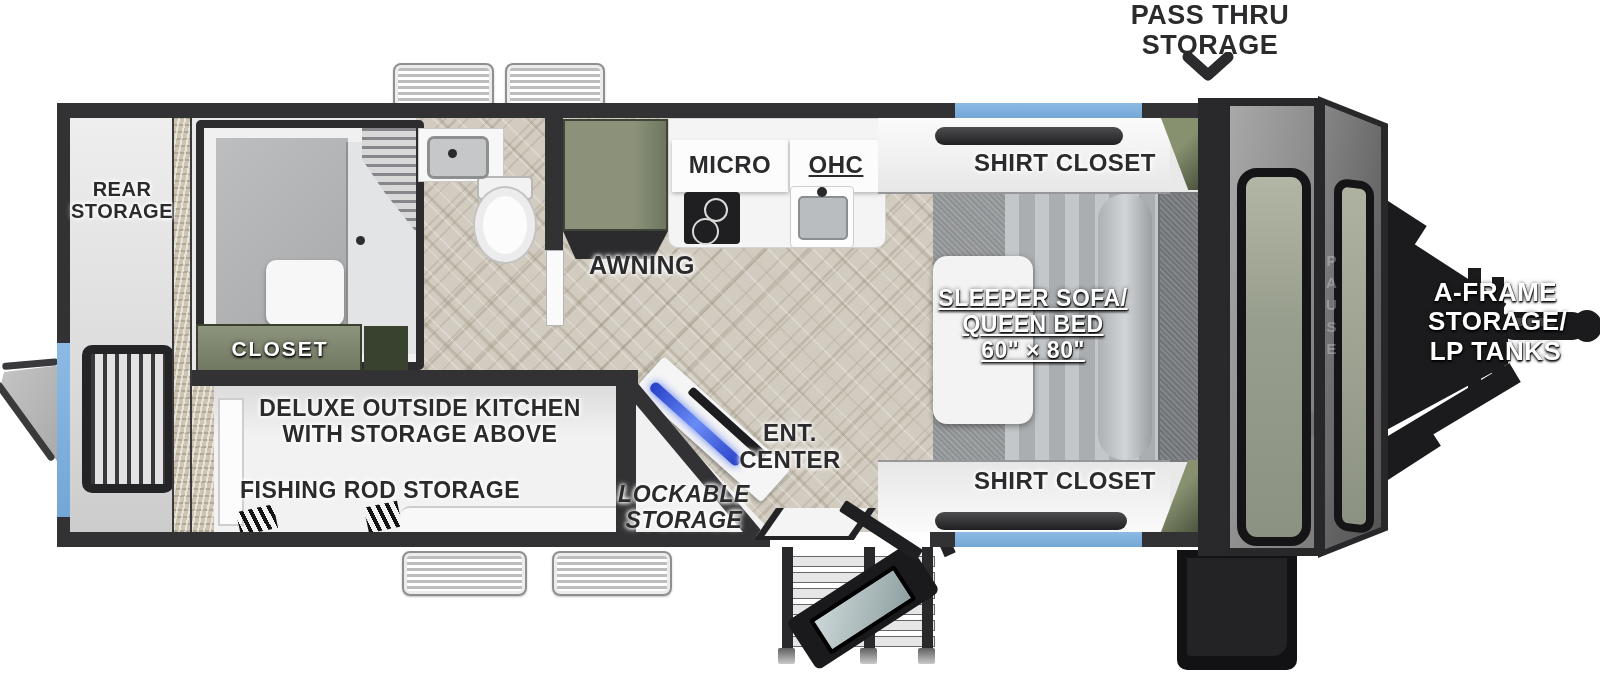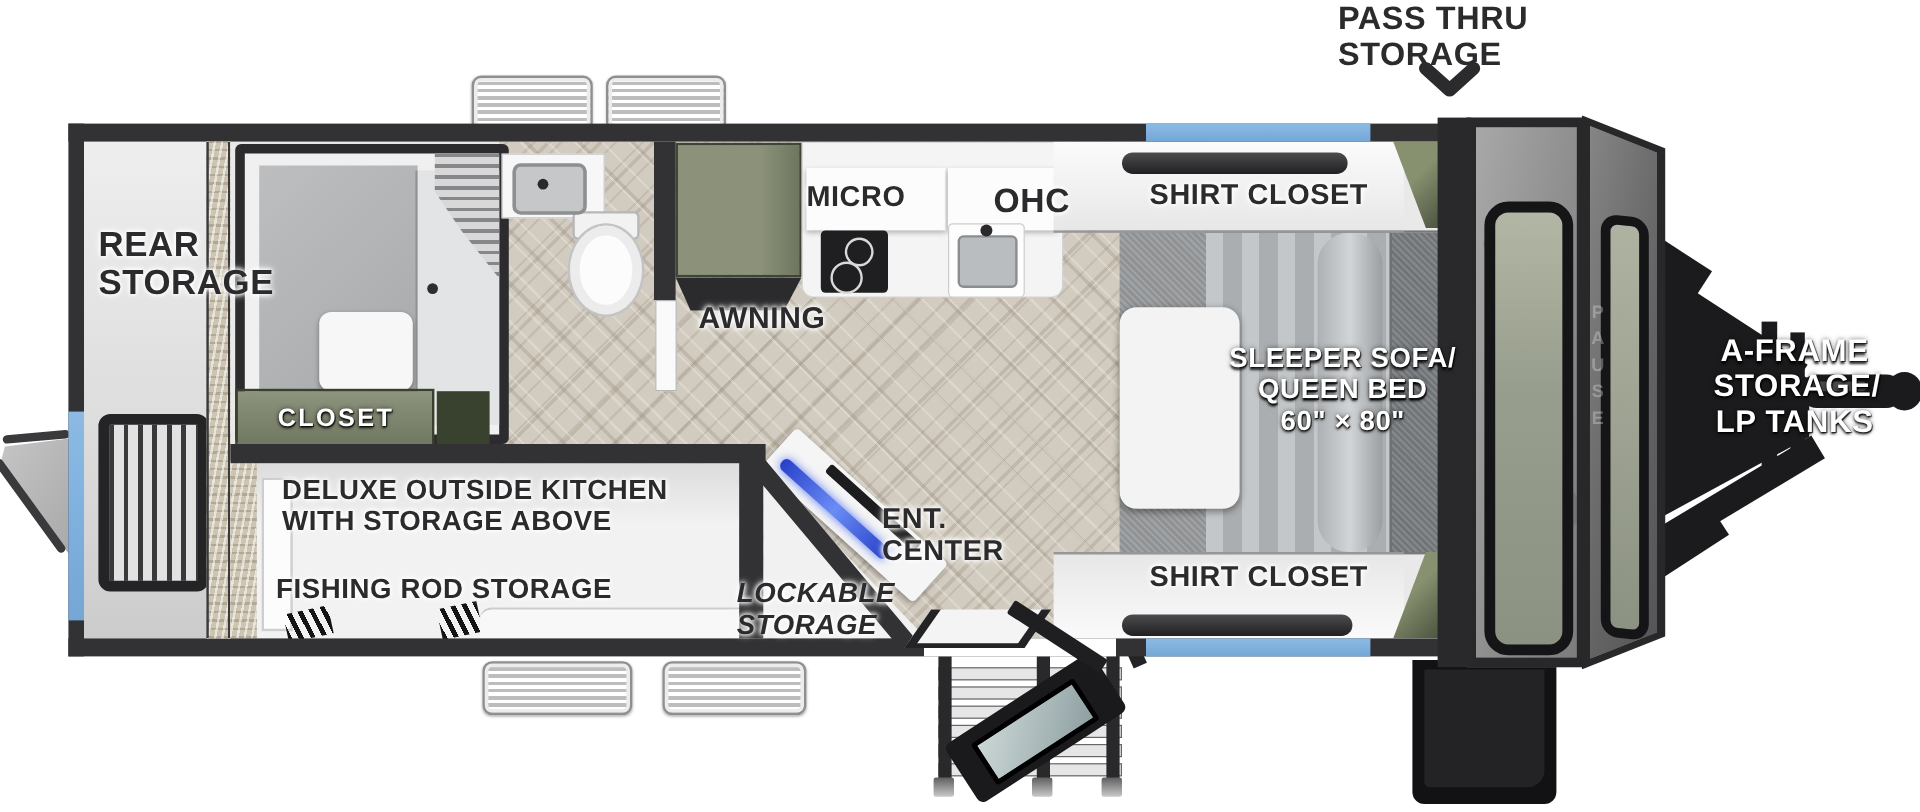--- a/index.html
+++ b/index.html
@@ -1,19 +1,19 @@
 <!DOCTYPE html>
 <html><head>
 <meta charset="utf-8">
 <style>
   html,body{margin:0;padding:0;background:#fff;}
   #stage{position:relative;width:1600px;height:677px;background:#fff;overflow:hidden;
          font-family:"Liberation Sans", sans-serif;}
   .abs{position:absolute;}
-  .lbl{position:absolute;font-weight:700;color:#2b2b2d;
+  .lbl{position:absolute;font-weight:700;color:#2b2b2d;text-align:center;
        white-space:pre-line;letter-spacing:.5px;z-index:40;line-height:1.12;
        text-shadow:0 0 4px #fff,0 0 4px #fff,0 0 7px rgba(255,255,255,.95);}
   .lbl-w{position:absolute;font-weight:700;color:#fff;text-align:center;
        white-space:pre-line;letter-spacing:.5px;z-index:40;line-height:1.13;
        text-shadow:0 2px 2px rgba(0,0,0,.8),0 0 4px rgba(0,0,0,.55),1px 1px 0 rgba(0,0,0,.6);}
   .wall{position:absolute;background:#323234;z-index:20;}
   .window{position:absolute;background:linear-gradient(180deg,#8cbae4,#74a7d6);z-index:21;}
   .floor{background-color:#d2ccc0;background-image:
     repeating-linear-gradient(45deg, rgba(255,255,255,.22) 0 2px, rgba(255,255,255,0) 2px 16px),
     repeating-linear-gradient(-45deg, rgba(140,128,110,.20) 0 2px, rgba(0,0,0,0) 2px 16px),
@@ -189,29 +189,29 @@
   <div class="window" style="left:57px;top:343px;width:13px;height:174px;"></div>
 
   <div class="abs" style="left:776px;top:508px;width:100px;height:32px;background:#f4f4f4;border-left:8px solid #232325;border-right:8px solid #232325;border-bottom:4px solid #232325;box-sizing:border-box;transform:skewX(-35deg);transform-origin:top left;z-index:22;"></div>
   <div class="abs" style="left:846px;top:500px;width:92px;height:13px;background:#1f1f21;border-radius:2px;transform:rotate(33deg);transform-origin:top left;z-index:23;"></div>
 
   <div class="lbl" style="left:1115px;top:0px;width:190px;font-size:27px;">PASS THRU
 STORAGE</div>
   <svg class="abs" style="left:1182px;top:52px;z-index:40;" width="52" height="32" viewBox="0 0 52 32">
     <polyline points="6,5 26,23 46,5" fill="none" stroke="#2b2b2d" stroke-width="11" stroke-linecap="round" stroke-linejoin="round"></polyline>
   </svg>
-  <div class="lbl" style="left:62px;top:188px;width:120px;font-size:29px;margin-left:20px;">REAR
+  <div class="lbl" style="left:62px;top:178px;width:120px;font-size:20px;">REAR
 STORAGE</div>
   <div class="lbl-w" style="left:210px;top:337px;width:140px;font-size:21px;letter-spacing:2px;">CLOSET</div>
   <div class="lbl" style="left:672px;top:152px;width:116px;font-size:24px;">MICRO</div>
-  <div class="lbl" style="left:828px;top:152px;width:92px;font-size:28px;">OHC</div>
+  <div class="lbl" style="left:790px;top:152px;width:92px;font-size:24px;text-decoration:underline;">OHC</div>
   <div class="lbl" style="left:582px;top:251px;width:120px;font-size:25px;">AWNING</div>
   <div class="lbl" style="left:958px;top:150px;width:214px;font-size:24px;">SHIRT CLOSET</div>
   <div class="lbl" style="left:958px;top:468px;width:214px;font-size:24px;">SHIRT CLOSET</div>
-  <div class="lbl-w" style="left:1004px;top:285px;width:230px;font-size:23px;">SLEEPER SOFA/
+  <div class="lbl-w" style="left:918px;top:285px;width:230px;font-size:23px;text-decoration:underline;">SLEEPER SOFA/
 QUEEN BED
 60" × 80"</div>
   <div class="lbl" style="left:735px;top:380px;width:110px;font-size:24px;margin-top:40px;">ENT.
 CENTER</div>
   <div class="lbl" style="left:614px;top:482px;width:140px;font-size:23px;font-style:italic;">LOCKABLE
 STORAGE</div>
   <div class="lbl" style="left:235px;top:396px;width:370px;font-size:23px;">DELUXE OUTSIDE KITCHEN
 WITH STORAGE ABOVE</div>
   <div class="lbl" style="left:230px;top:478px;width:300px;font-size:23px;">FISHING ROD STORAGE</div>
   <div class="lbl-w" style="left:1428px;top:278px;width:135px;font-size:26px;z-index:50;">A-FRAME

